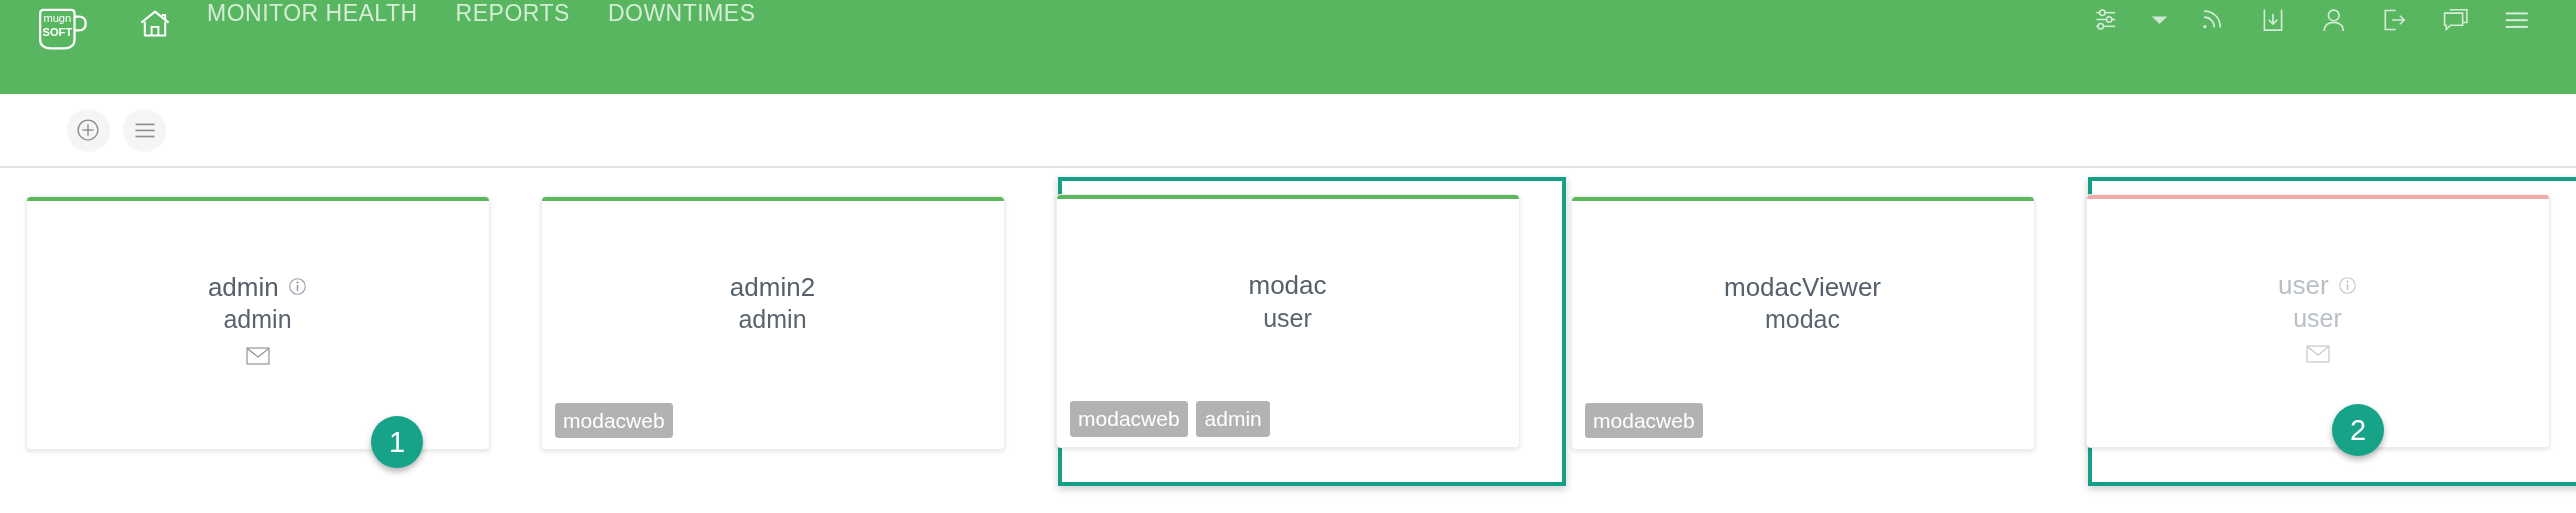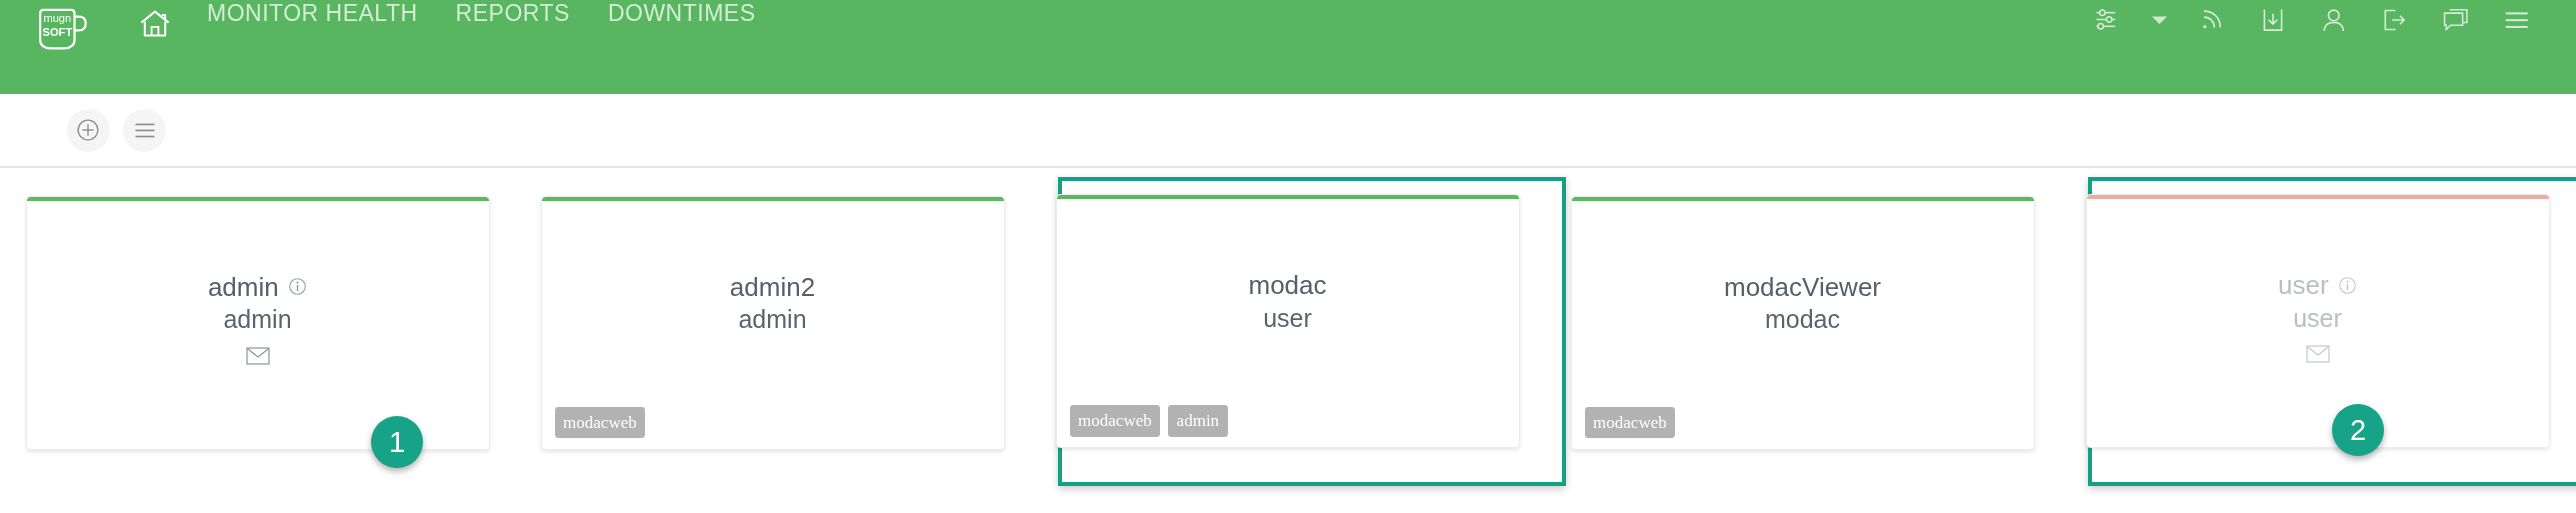--- a/index.html
+++ b/index.html
@@ -164,26 +164,25 @@
   .card-slot.inactive .card-role { color: #b9bfc4; }
 
   .card-tags {
     position: absolute;
     left: 13px; bottom: 10.3px;
     display: flex; gap: 7.7px;
   }
   .tag {
     background: #b2b2b2;
     color: #ffffff;
-    font-size: 17px;
+    font-size: 21px;
     line-height: 1;
     padding: 6.9px 8.6px 7.7px 8.6px;
     border-radius: 3.4px;
     white-space: nowrap;
-    font-family: Liberation Serif, serif;
   }
 
   .num-badge {
     position: absolute;
     width: 52px; height: 52px;
     border-radius: 50%;
     background: #16a387;
     color: #ffffff;
     font-size: 29px;
     display: flex; align-items: center; justify-content: center;

